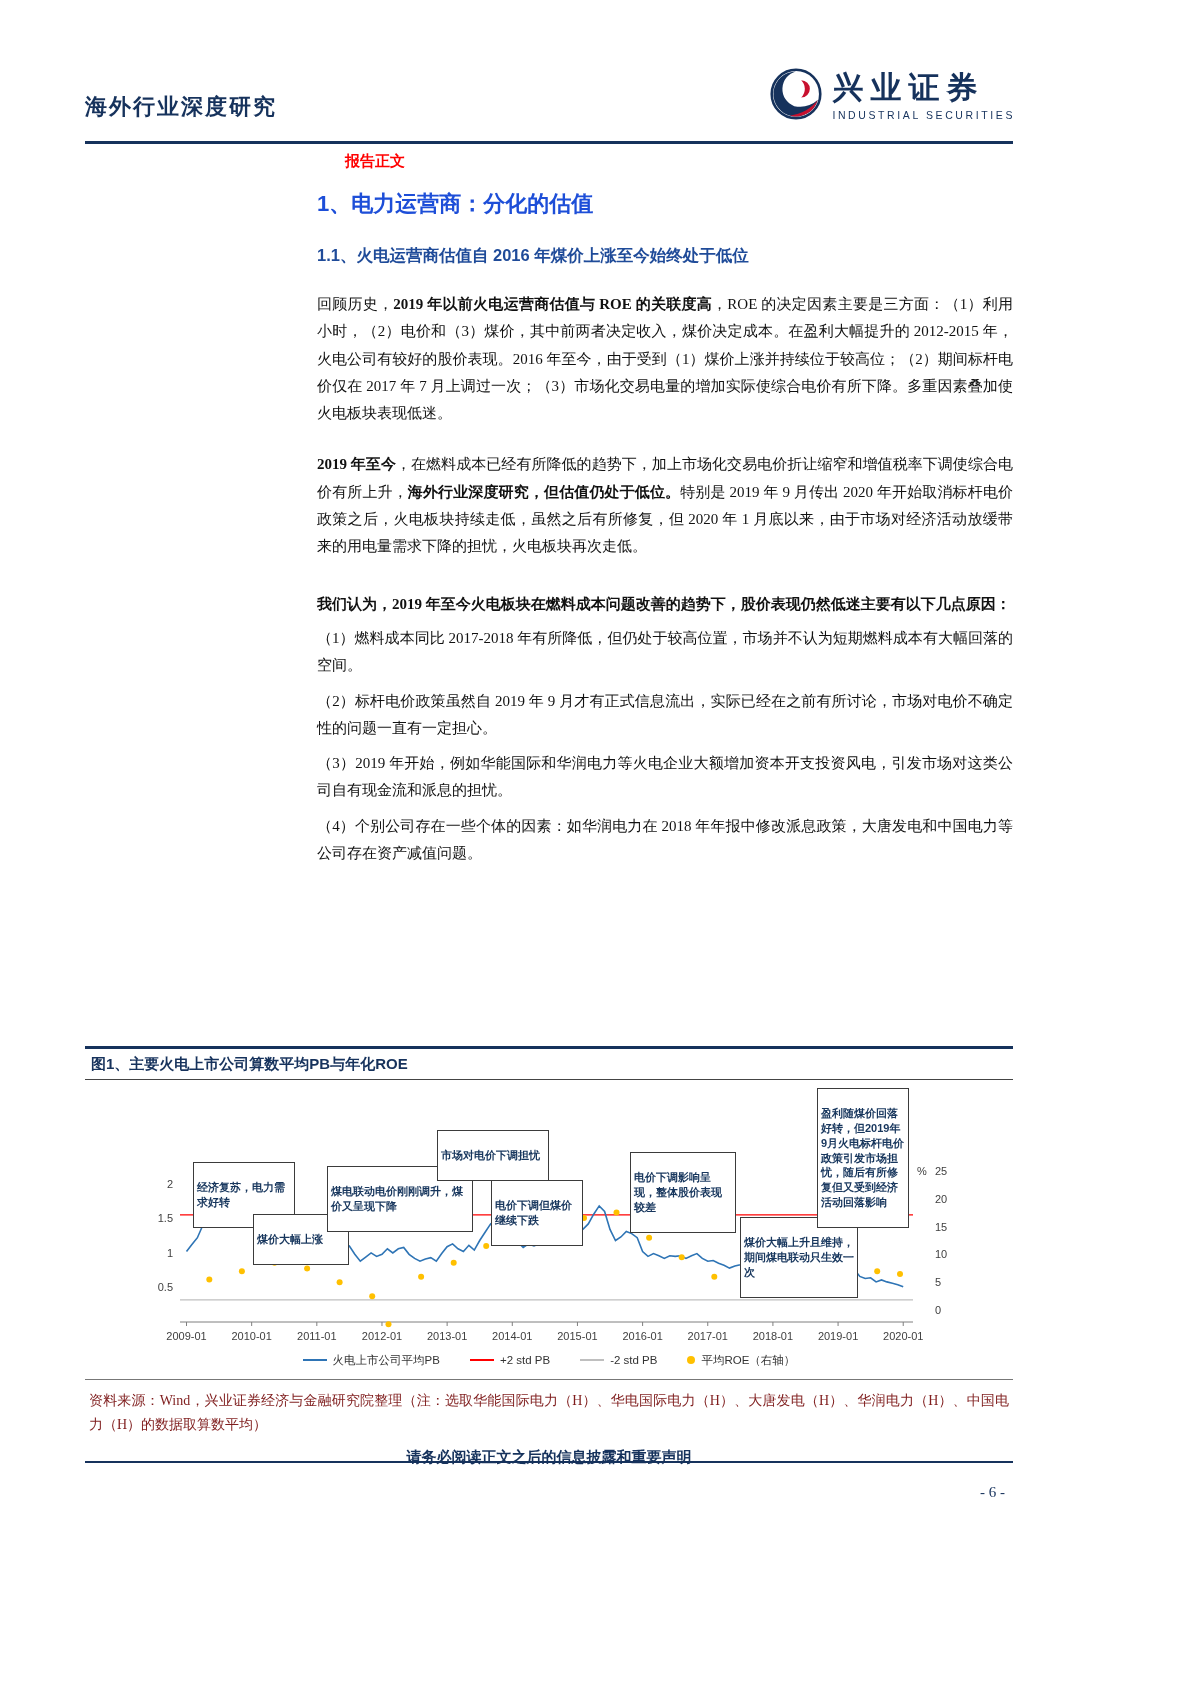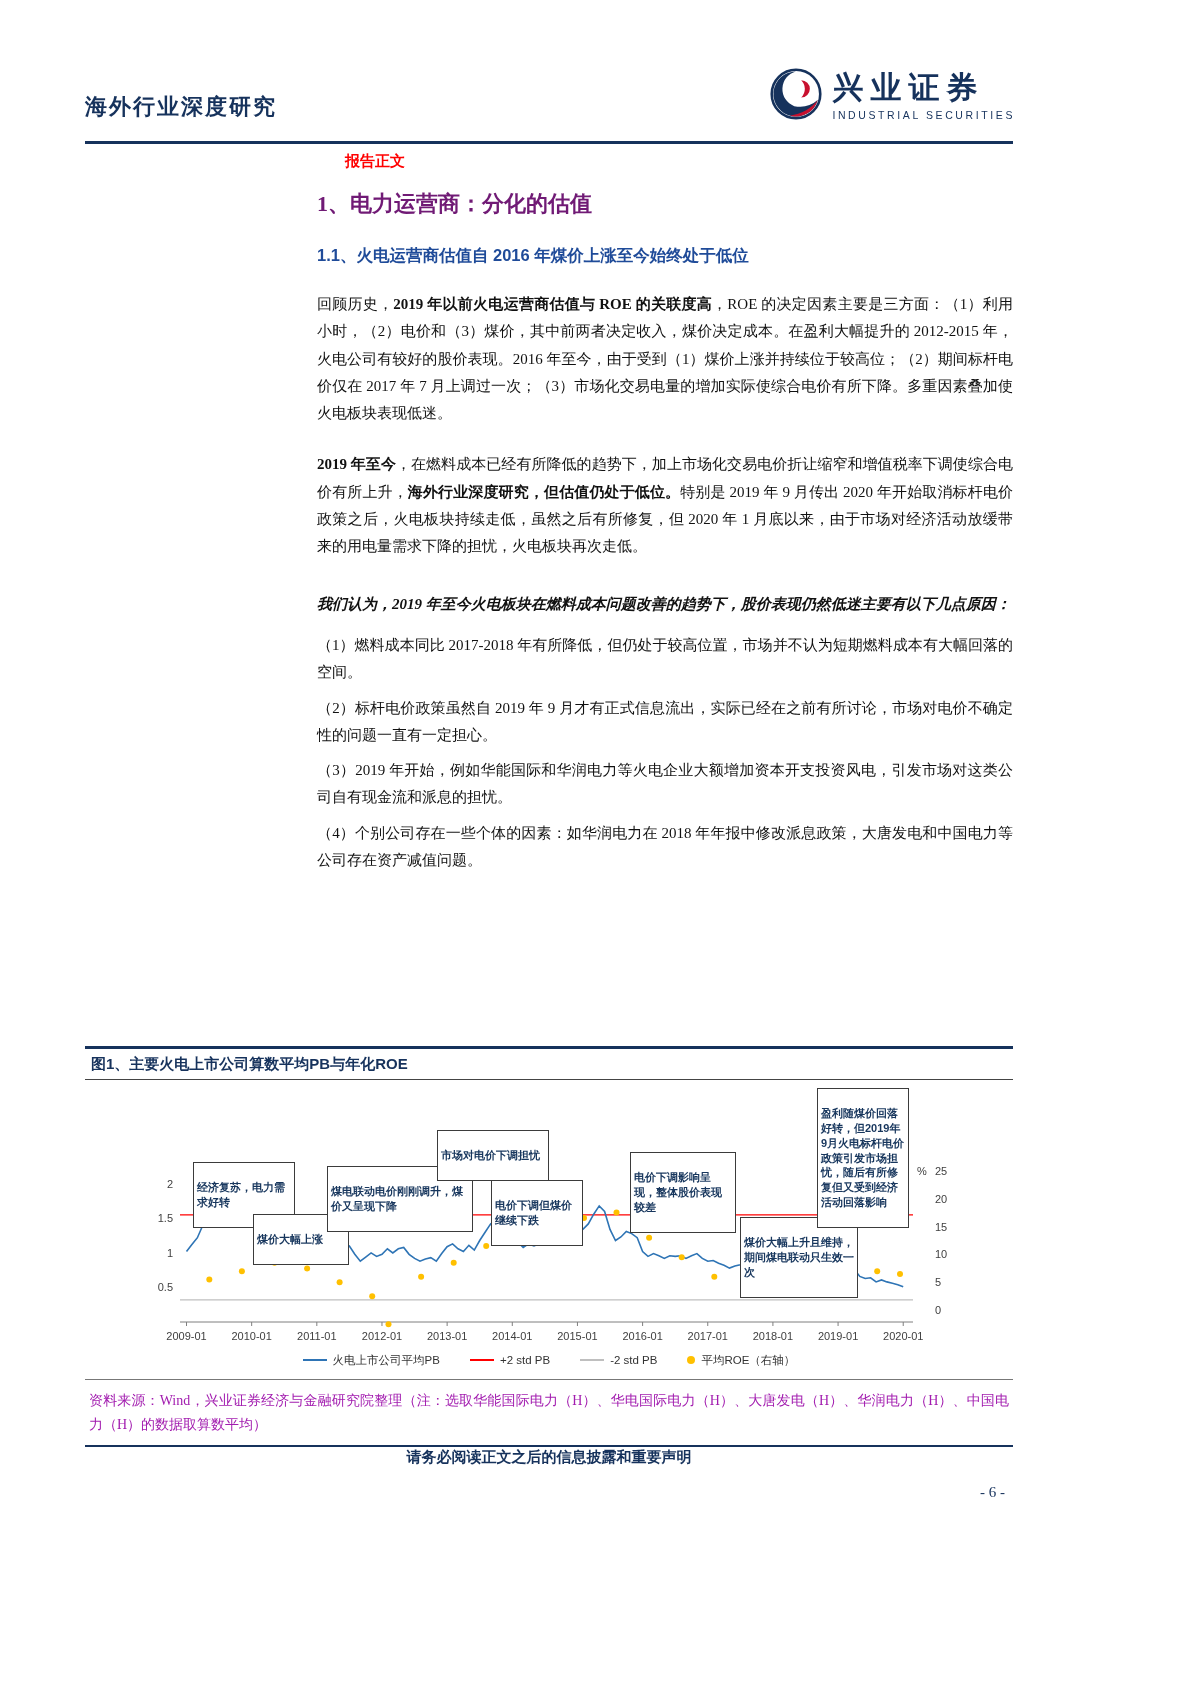--- a/index.html
+++ b/index.html
@@ -14,25 +14,25 @@
   .brand-name{font-family:"Liberation Sans",sans-serif;font-weight:bold;font-size:31px;
               color:#16325C;letter-spacing:7px;line-height:1.1;}
   .brand-sub{font-family:"Liberation Sans",sans-serif;font-size:10.5px;color:#16325C;
              letter-spacing:2.6px;margin-top:3px;}
   .header-rule{position:absolute;left:85px;top:141px;width:928px;height:3px;background:#16325C;}
 
   
   .content{position:absolute;left:317px;top:152px;width:696px;text-align:justify;}
   .body-label{font-family:"Liberation Sans",sans-serif;font-weight:bold;font-size:15px;
               color:#FF0000;margin-bottom:18px;margin-left:28px;}
-  h1{font-family:Liberation Serif, serif;font-size:22px;color:#701a75;margin:0 0 26px;}
+  h1{font-family:Liberation Sans, sans-serif;font-size:22px;color:#1d4ed8;margin:0 0 26px;}
   h2{font-family:"Liberation Sans",sans-serif;font-size:16.5px;color:#1F4B99;margin:0 0 24px;}
   .content p{font-size:15px;line-height:1.82;margin:0 0 24px;}
   .content p.tight{margin:0 0 30px;}
-  .content p.lead-bold{font-weight:bold;margin:0 0 14px;font-style:italic;}
+  .content p.lead-bold{font-weight:bold;margin:0 0 7px;}
   .content p.item{margin:0 0 8px;}
   .content b{font-weight:bold;}
 
   
   .figure{position:absolute;left:85px;top:1046px;width:928px;}
   .fig-title{border-top:3px solid #16325C;border-bottom:1px solid #444;
              font-family:"Liberation Sans",sans-serif;font-weight:bold;font-size:15px;
              color:#16325C;padding:6px 6px 5px;}
   .chart-area{position:relative;width:928px;height:265px;margin-top:4px;}
   .chart-area svg{display:block;}
@@ -44,21 +44,21 @@
           font-family:Liberation Sans, sans-serif;font-size:11.5px;color:#333;
           margin-top:2px;height:18px;}
   .legend .li{display:flex;align-items:center;gap:6px;}
   .sw{display:inline-block;}
   .sw-line{width:24px;height:2px;}
   .sw-pb{background:#2E74B5;}
   .sw-plus{background:#FF0000;}
   .sw-minus{background:#BFBFBF;}
   .sw-roe{width:8px;height:8px;border-radius:50%;background:#FFC000;}
   .source{margin-top:10px;border-top:1px solid #777;border-bottom:2px solid #16325C;
-          padding:9px 4px 8px;font-size:14px;line-height:1.7;color:#a21caf;text-align:justify;}
+          padding:9px 4px 24px;font-size:14px;line-height:1.7;color:#7f1d1d;text-align:justify;}
 
   
   .footer-disclaimer{position:absolute;left:85px;top:1448px;width:928px;text-align:center;
                      font-family:"Liberation Sans",sans-serif;font-weight:bold;font-size:15px;
                      color:#16325C;}
   .page-number{position:absolute;right:195px;top:1484px;font-size:15px;color:#16325C;}
 </style>
 </head>
 <body>
 

